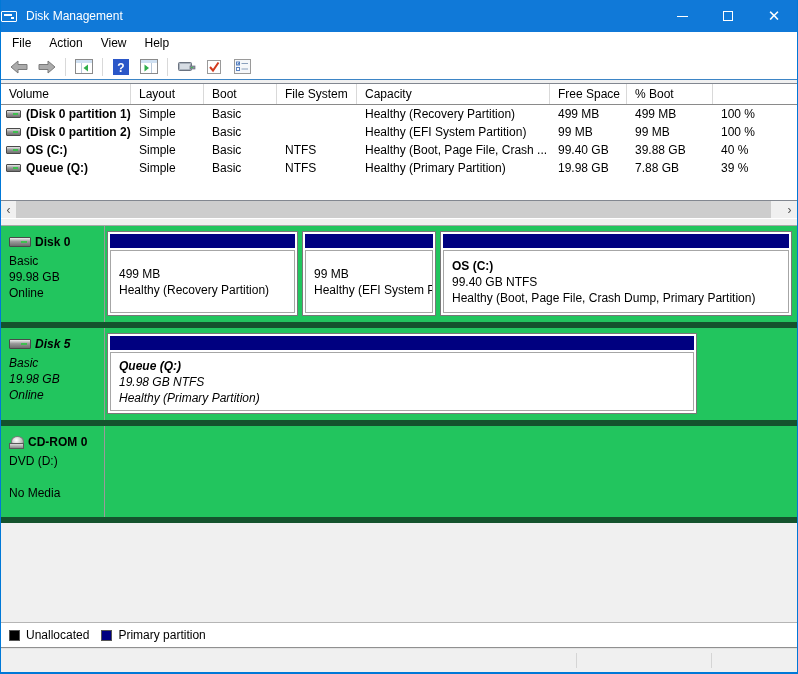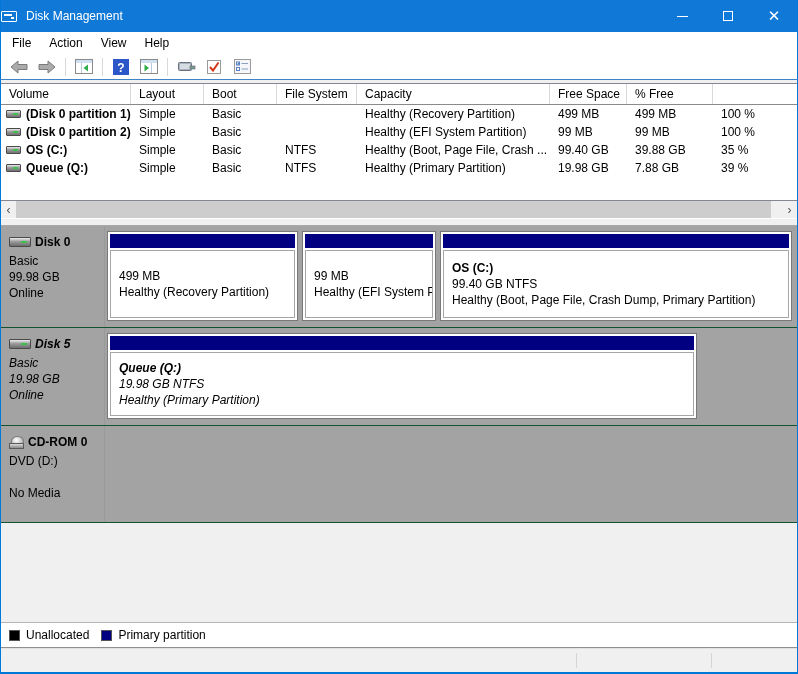--- a/index.html
+++ b/index.html
@@ -49,21 +49,21 @@
   
   .hscroll{ height:17px; background:#f0f0f0; display:flex; align-items:stretch; flex:none; }
   .hs-arrow{ width:15px; display:flex; align-items:center; justify-content:center; color:#505050; font-size:12px; line-height:1; }
   .hs-thumb{ width:755px; background:#cdcdcd; margin:0; }
   .hs-trackgap{ flex:1; }
 
   
   .splitter{ height:8px; background:#f0f0f0; border-top:1px solid #ffffff; border-bottom:1px solid #a8a8a8; flex:none; }
 
   
-  .band{ display:flex; background:#a3a3a3; border-bottom:1px solid #14532d; flex:none; }
+  .band{ display:flex; background:#22c55e; border-bottom:6px solid #14532d; flex:none; }
   .band-0{ height:102px; } .band-1{ height:98px;font-style:italic; } .band-2{ height:97px; }
   .band-label{ width:104px; flex:none; border-right:1px solid #9a9a9a; padding:9px 4px 0 8px; }
   .disk-title{ display:flex; align-items:center; gap:4px; font-weight:bold; margin-bottom:4px; white-space:nowrap; }
   .disk-line{ line-height:16px; min-height:16px; white-space:nowrap; }
   .hd-icon{ width:22px; height:10px; flex:none; border:1px solid #4a4a4a; border-radius:1px;
             background:linear-gradient(#ededed,#9a9a9a 45%,#6d6d6d); position:relative; }
   .hd-icon::after{ content:""; position:absolute; right:3px; top:3px; width:6px; height:2px; background:#3fbf4f; }
   .cd-icon{ width:15px; height:13px; flex:none; position:relative; }
   .cd-icon::before{ content:""; position:absolute; left:2px; top:0; width:11px; height:9px; border-radius:50%;
                     background:radial-gradient(circle at 40% 35%, #ffffff, #c9c9c9 55%, #8f8f8f); border:1px solid #7a7a7a; }
@@ -186,21 +186,21 @@
   <div class="listview-gap"></div>
 
   <div class="listview">
     <div class="vt-row vt-header">
       <div class="vt-cell">Volume</div>
       <div class="vt-cell">Layout</div>
       <div class="vt-cell">Boot</div>
       <div class="vt-cell">File System</div>
       <div class="vt-cell">Capacity</div>
       <div class="vt-cell">Free Space</div>
-      <div class="vt-cell">% Free</div>
+      <div class="vt-cell">% Boot</div>
     </div>
     <div class="vt-body">
       <div class="vt-row">
         <div class="vt-cell vol-cell">
             <span class="drive-icon"></span>
             <span>(Disk 0 partition 1)</span>
           </div>
         <div class="vt-cell">Simple</div>
         <div class="vt-cell">Basic</div>
         <div class="vt-cell"></div>
@@ -226,21 +226,21 @@
         <div class="vt-cell vol-cell">
             <span class="drive-icon"></span>
             <span>OS (C:)</span>
           </div>
         <div class="vt-cell">Simple</div>
         <div class="vt-cell">Basic</div>
         <div class="vt-cell">NTFS</div>
         <div class="vt-cell">Healthy (Boot, Page File, Crash ...</div>
         <div class="vt-cell">99.40 GB</div>
         <div class="vt-cell">39.88 GB</div>
-        <div class="vt-cell">35 %</div>
+        <div class="vt-cell">40 %</div>
       </div>
       <div class="vt-row">
         <div class="vt-cell vol-cell">
             <span class="drive-icon"></span>
             <span>Queue (Q:)</span>
           </div>
         <div class="vt-cell">Simple</div>
         <div class="vt-cell">Basic</div>
         <div class="vt-cell">NTFS</div>
         <div class="vt-cell">Healthy (Primary Partition)</div>

